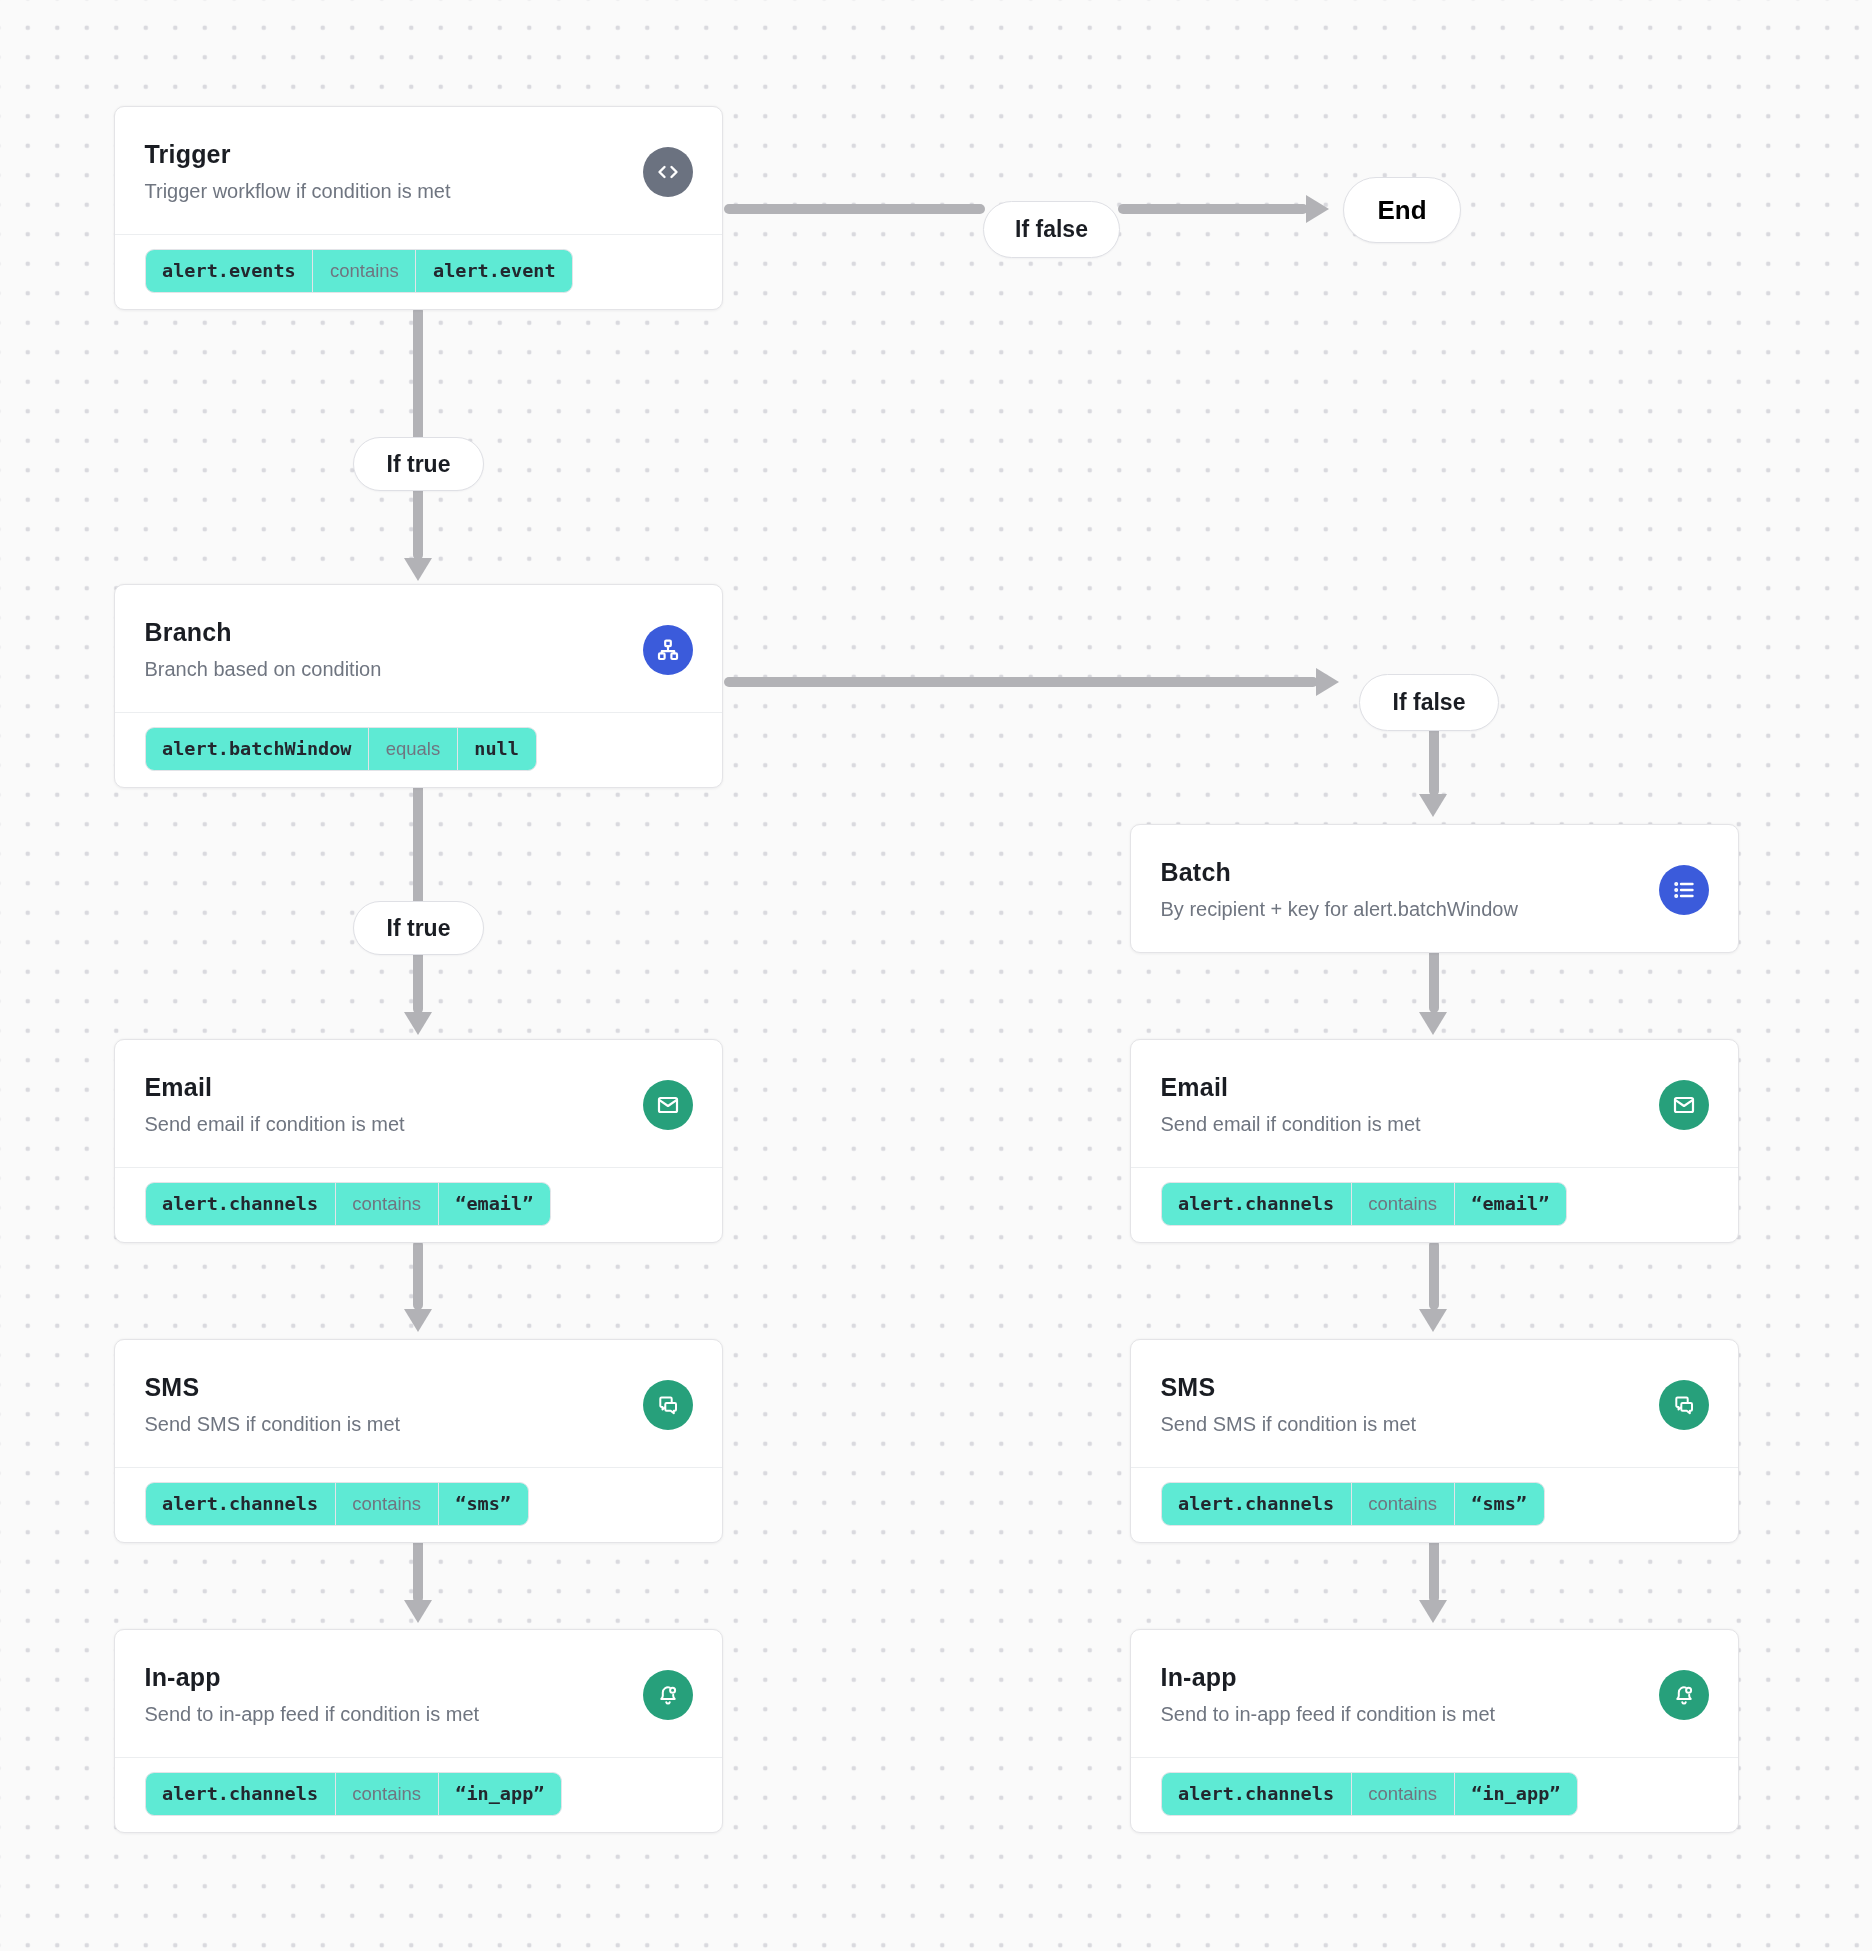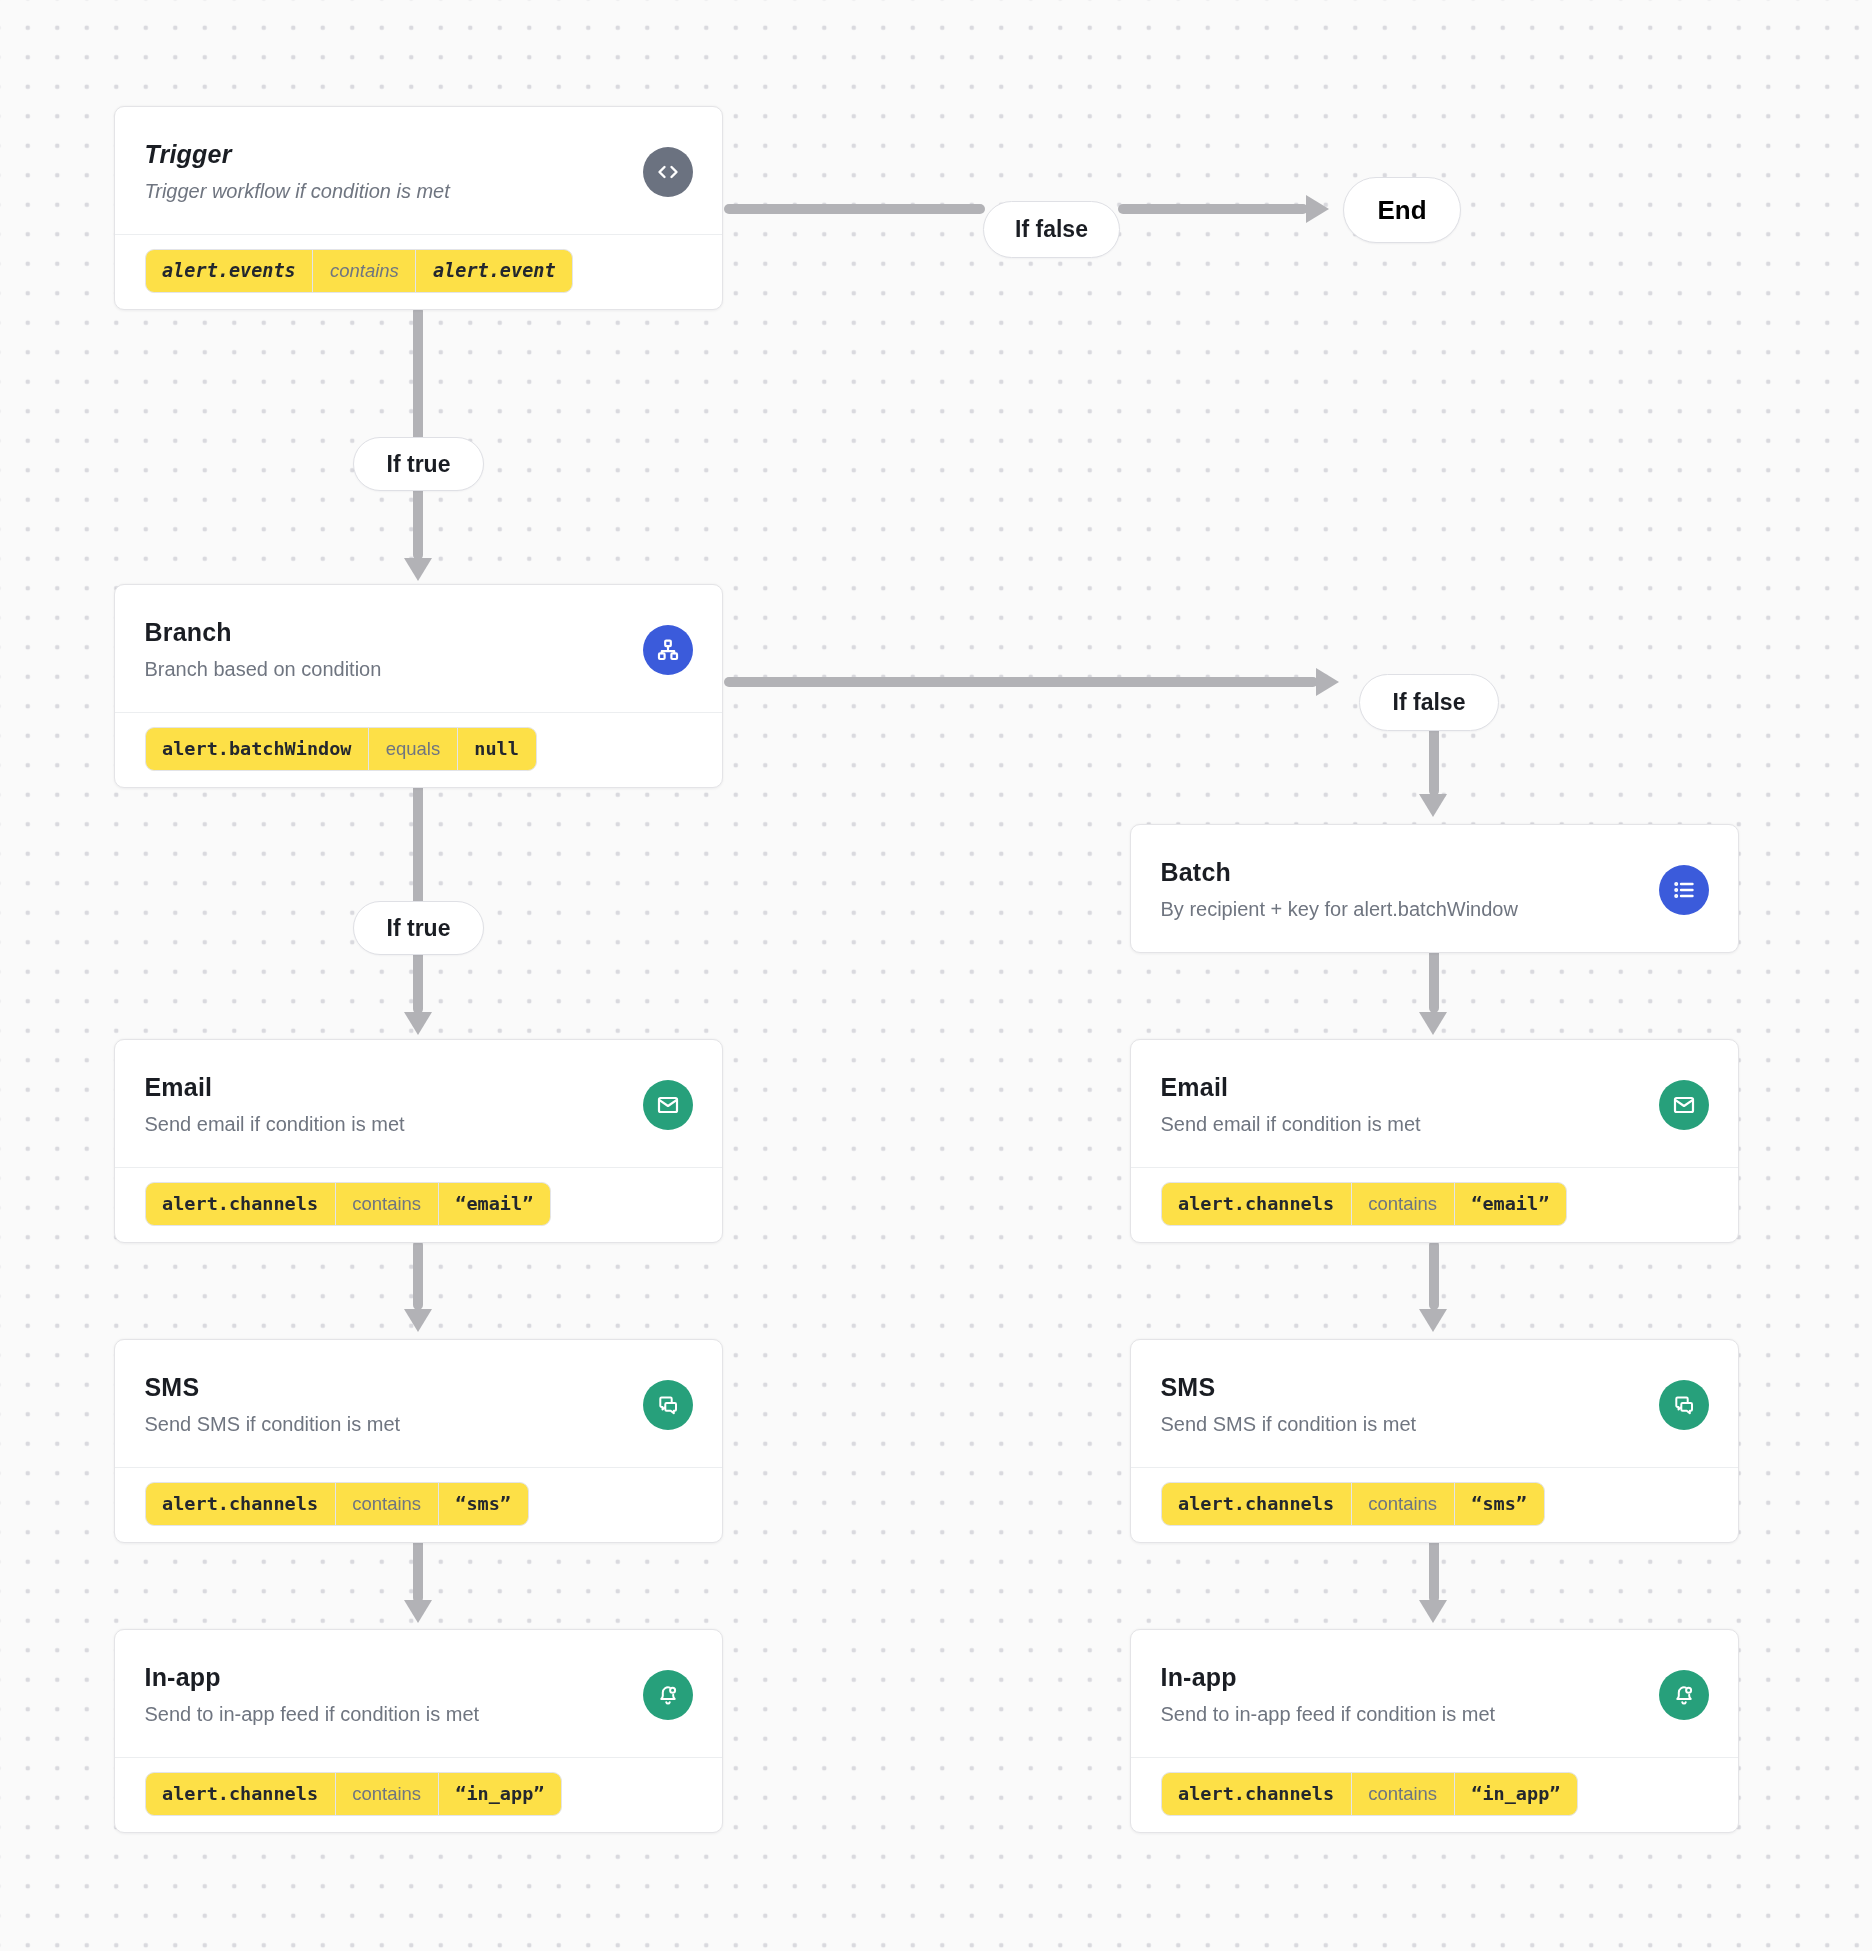--- a/index.html
+++ b/index.html
@@ -41,21 +41,21 @@
   .icon-green{ background:#27a07b; }
   .icon-circle svg{ display:block; }
 
   .card-cond{
     border-top:1.4px solid #eceef0;
     padding:14px 29.5px 15.7px 29.5px;
   }
   .cond-pill{
     display:inline-flex; align-items:flex-start;
     border:1.4px solid #e3e4e8; border-radius:9.2px;
-    background:#fde047; overflow:hidden;
+    background:#5eead4; overflow:hidden;
   }
   .cond-seg{
     padding:9.2px 16.6px; font-size:18.5px; line-height:24px;
     display:flex; align-items:center;
   }
   .cond-seg + .cond-seg{ border-left:1.4px solid #e3e4e8; }
   .cond-mono{ font-family:"DejaVu Sans Mono", monospace; font-weight:600; color:#23272e; }
   .cond-op{ color:#6f7580; }
 
   
@@ -124,21 +124,21 @@
 
   <div class="vseg" style="left:1429px; top:1538px; height:65px;"></div>
   <div class="arrow-down" style="left:1419px; top:1600px;"></div>
 
   <div class="edge-pill" style="left:353px; top:417px; width:131px; height:54px;">If true</div>
   <div class="edge-pill" style="left:983px; top:181px; width:137px; height:57px;">If false</div>
   <div class="edge-pill" style="left:353px; top:881px; width:131px; height:54px;">If true</div>
   <div class="edge-pill" style="left:1359px; top:654px; width:140px; height:57px;">If false</div>
   <div class="end-node" style="left:1343px; top:177px; width:118px; height:66px;">End</div>
 
-  <div class="card" style="left:114px; top:106px;font-style:italic;">
+  <div class="card" style="left:114px; top:106px;">
     <div class="card-head">
       <div>
         <div class="card-title">Trigger</div>
         <div class="card-sub">Trigger workflow if condition is met</div>
       </div>
       <div class="icon-circle icon-gray">
         <svg width="24" height="24" viewBox="0 0 24 24" fill="none" stroke="#fff" stroke-width="2.4" stroke-linecap="round" stroke-linejoin="round">
           <path d="M8.5 7 L3.5 12 L8.5 17"></path>
             <path d="M15.5 7 L20.5 12 L15.5 17"></path>
         </svg>

